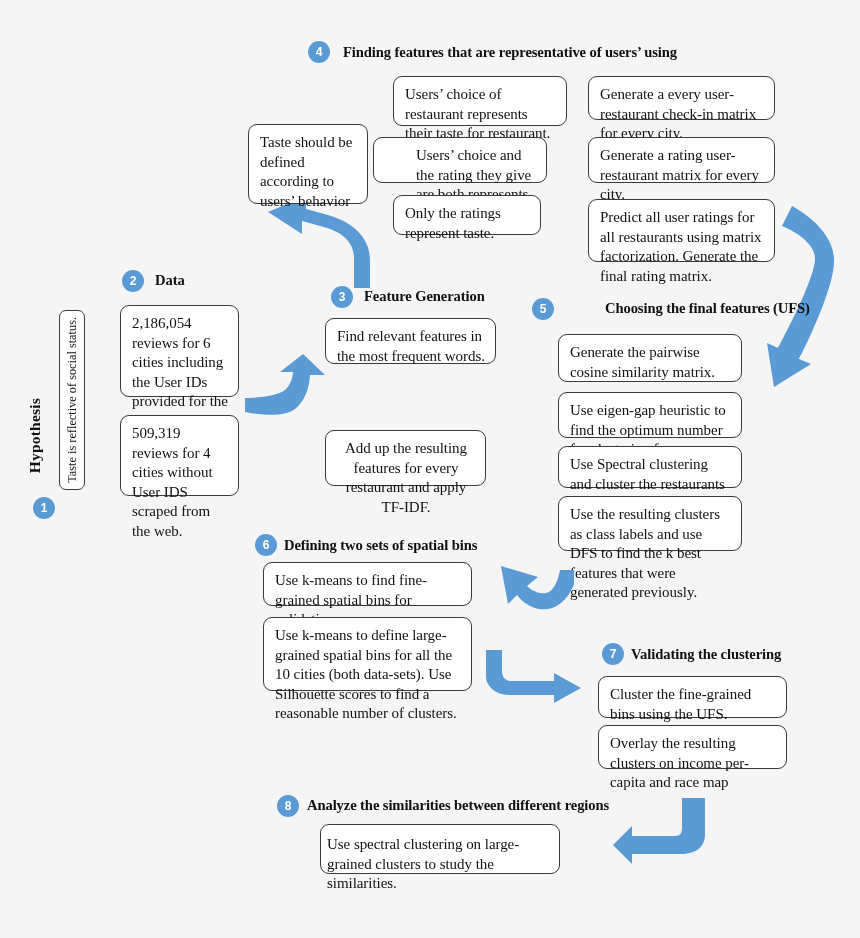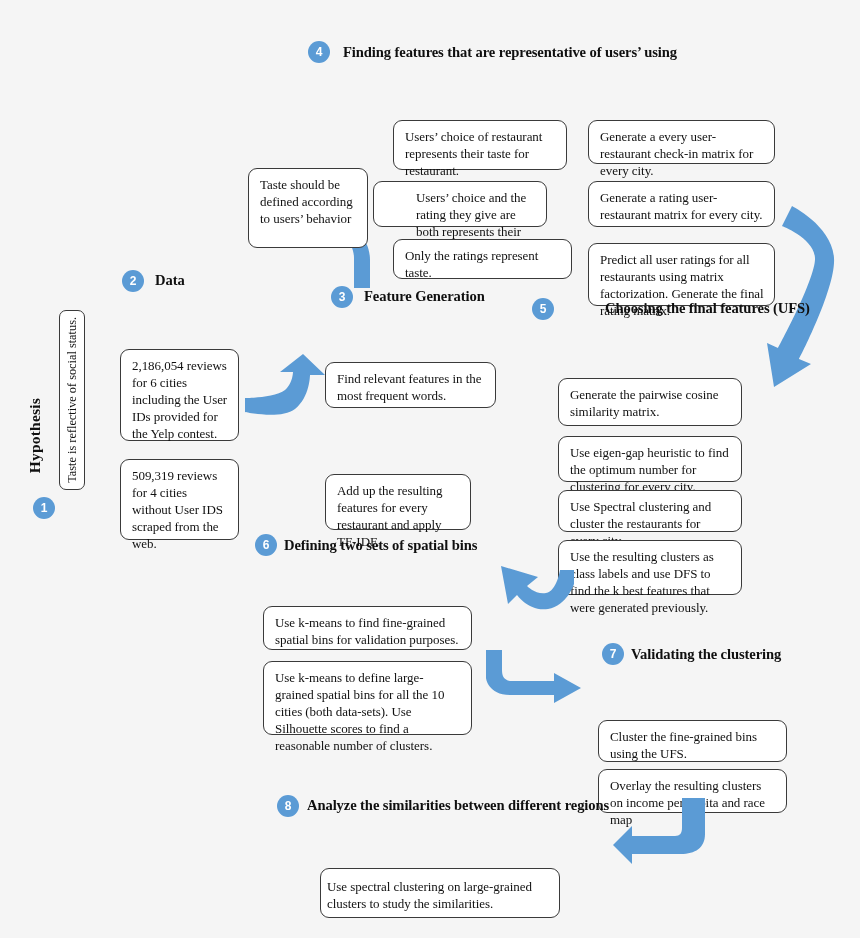--- a/index.html
+++ b/index.html
@@ -24,25 +24,24 @@
     background: #f5f5f5;
   }
   
   .box {
     position: absolute;
     box-sizing: border-box;
     background: #ffffff;
     border: 1px solid #3a3a3a;
     border-radius: 9px;
     padding: 8px 10px 8px 11px;
-    font-size: 13px;
+    font-size: 15px;
     line-height: 1.30;
     color: #111;
     letter-spacing: -0.05px;
-    margin-top: 44px;
   }
   .box.pad-top { padding-top: 10px; padding-left: 6px; }
   
   .vbox {
     position: absolute;
     box-sizing: border-box;
     background: #ffffff;
     border: 1px solid #3a3a3a;
     border-radius: 7px;
     display: flex;
@@ -119,34 +118,34 @@
   <div class="box" style="left:120px; top:415px; width:119px; height:81px;">509,319 reviews for 4 cities without User IDS scraped from the web.</div>
 
   <svg class="arrow-svg" style="left:241px; top:348px;" width="90" height="80" viewBox="0 0 90 80">
     <path class="arrow-fill" d="M4,48 L4,34 C4,34 34,34 44,26 C52,19 52,8 52,8 L39,8 L62,-10 L84,11 L69,11 C69,11 69,33 54,45 C40,56 4,48 4,48 Z" transform="translate(0,16)"></path>
   </svg>
 
   <div class="badge" style="left:331px; top:286px;">3</div>
   <div class="heading" style="left:364px; top:288px;">Feature Generation</div>
 
   <div class="box" style="left:325px; top:318px; width:171px; height:46px;">Find relevant features in the most frequent words.</div>
-  <div class="box" style="left:325px; top:430px; width:146px; height:56px;">Add up the resulting features for every restaurant and apply TF-IDF.</div>
+  <div class="box" style="left:325px; top:430px; width:161px; height:56px;text-align:center;">Add up the resulting features for every restaurant and apply TF-IDF.</div>
 
   <svg class="arrow-svg" style="left:262px; top:196px;" width="110" height="95" viewBox="0 0 110 95">
     <path class="arrow-fill" d="M92,92 L92,62 C92,46 80,36 62,31 L40,25 L40,38 L6,16 L44,0 L44,13 L66,19 C94,27 108,44 108,64 L108,92 Z"></path>
   </svg>
 
   <div class="badge" style="left:308px; top:41px;">4</div>
   <div class="heading" style="left:343px; top:44px;">Finding features that are representative of users’ using</div>
 
   <div class="box" style="left:248px; top:124px; width:120px; height:80px;">Taste should be defined according to users’ behavior</div>
 
   <div class="box" style="left:393px; top:76px; width:174px; height:50px;">Users’ choice of restaurant represents their taste for restaurant.</div>
   <div class="box" style="left:373px; top:137px; width:174px; height:46px;padding-left:42px;">Users’ choice and the rating they give are both represents their taste.</div>
-  <div class="box" style="left:393px; top:195px; width:179px; height:40px;">Only the ratings represent taste.</div>
+  <div class="box" style="left:393px; top:195px; width:148px; height:40px;">Only the ratings represent taste.</div>
 
   <div class="box" style="left:588px; top:76px; width:187px; height:44px;">Generate a every user-restaurant check-in matrix for every city.</div>
   <div class="box" style="left:588px; top:137px; width:187px; height:46px;">Generate a rating user-restaurant matrix for every  city.</div>
   <div class="box" style="left:588px; top:199px; width:187px; height:63px;">Predict all user ratings for all restaurants using matrix factorization. Generate the final rating matrix.</div>
 
   <svg class="arrow-svg" style="left:768px; top:196px;" width="95" height="200" viewBox="0 0 95 200">
     <path class="arrow-fill" d="M24,10 L14,30 C14,30 46,42 47,62 C48,82 10,152 10,152 L-1,147 L6,191 L43,168 L31,163 C31,163 68,92 66,62 C64,30 24,10 24,10 Z"></path>
   </svg>
 
   <div class="badge" style="left:532px; top:298px;">5</div>

